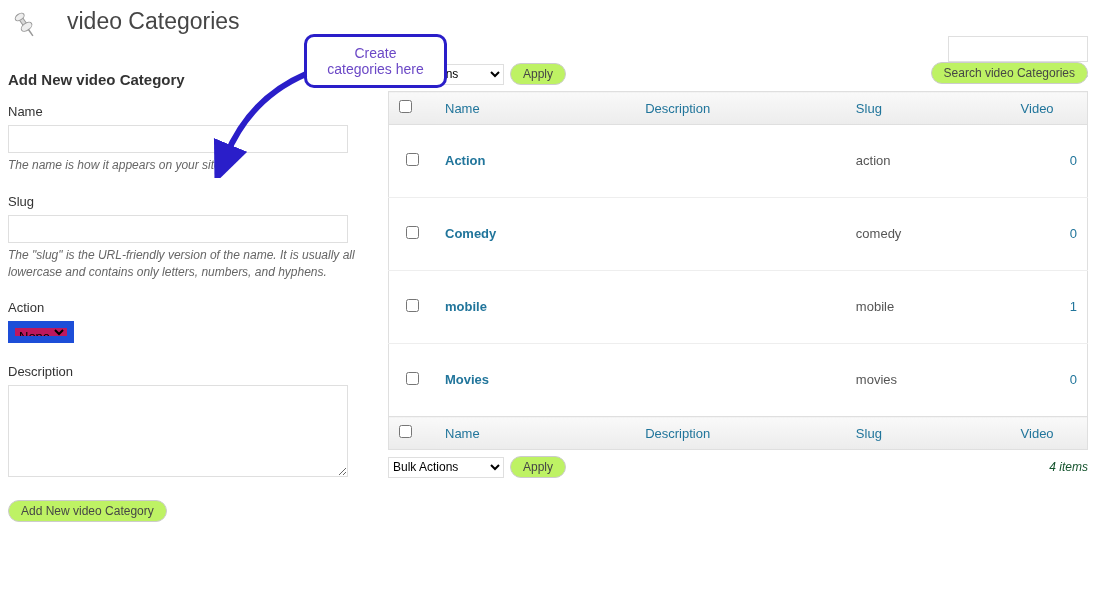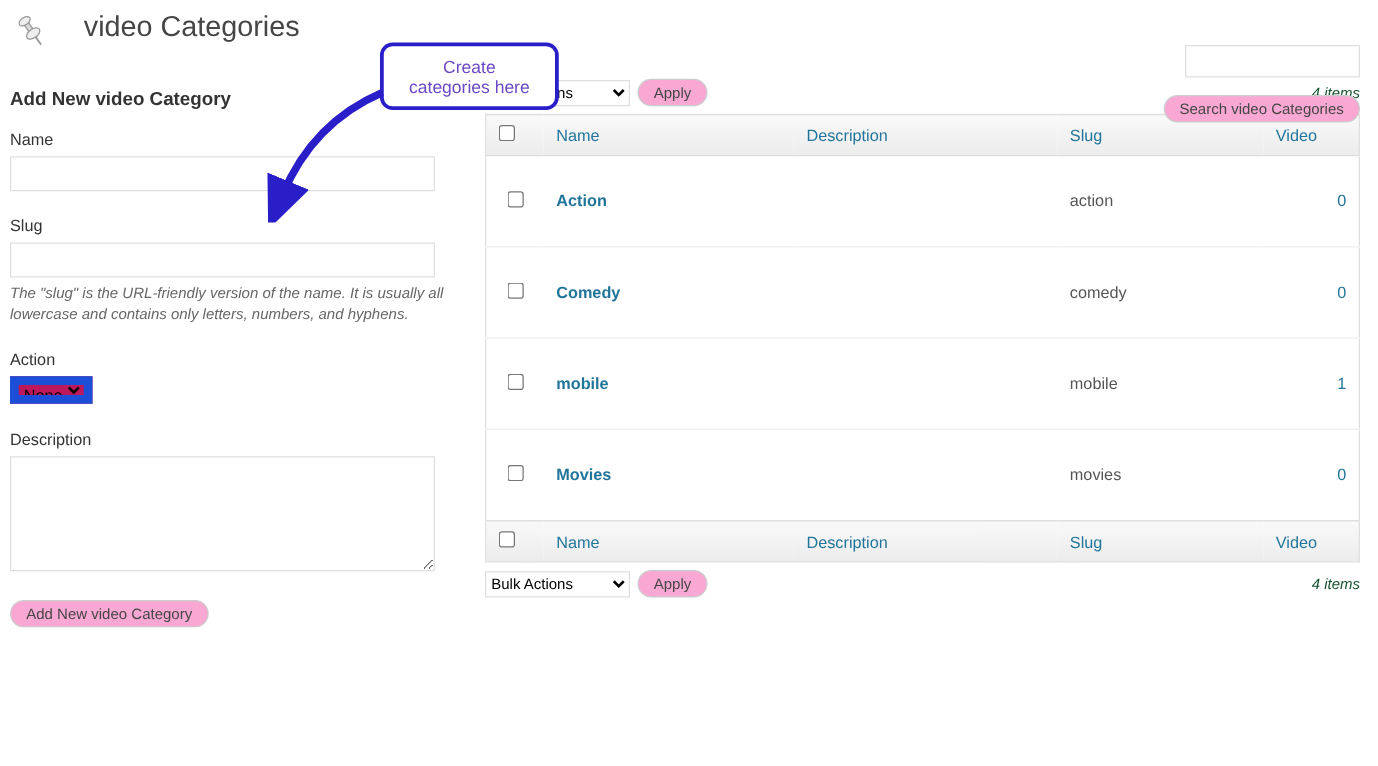--- a/index.html
+++ b/index.html
@@ -10,22 +10,22 @@
 .two-col{display:flex;gap:30px;margin-top:10px}
 .left{width:350px}
 .right{flex:1;padding-right:14px}
 h2{font-size:15px;font-weight:bold;margin:14px 0 16px 0}
 .form-field{margin-bottom:20px}
 .form-field label{display:block;margin-bottom:6px;font-size:13px}
 .form-field input[type=text]{width:330px;height:22px;border:1px solid #dfdfdf;padding:2px 4px;font-size:13px;background:#fff}
 .form-field textarea{width:330px;height:82px;border:1px solid #dfdfdf;padding:4px;font-family:inherit;font-size:13px;resize:both}
 .form-field select{border:7px solid #1d4ed8;background:#be185d;font-size:13px;height:22px;min-width:62px}
 .help{font-style:italic;color:#666;font-size:12px;margin-top:4px;line-height:1.4}
-.button{background:#f9a8d4;border:1px solid #ccc;border-radius:11px;padding:3px 12px;font-size:12px;color:#464646;cursor:pointer}
-.search-row{display:flex;justify-content:flex-end;align-items:flex-start;gap:14px;flex-direction:column;align-items:flex-end;}
+.button{background:#bef264;border:1px solid #ccc;border-radius:11px;padding:3px 12px;font-size:12px;color:#464646;cursor:pointer}
+.search-row{display:flex;justify-content:flex-end;align-items:flex-start;gap:0;flex-direction:column;align-items:flex-end;}
 .search-row input[type=text]{width:130px;height:20px;border:1px solid #dfdfdf;padding:2px 4px}
 .tablenav{display:flex;justify-content:space-between;align-items:center;margin:6px 0}
 .tablenav .actions{display:flex;align-items:center;gap:6px}
 .tablenav select{border:1px solid #dfdfdf;background:#fff;height:21px;min-width:116px;font-size:12px}
 .items-cnt{font-style:italic;color:#14532d;font-size:12px}
 table.wp-list{width:100%;border-collapse:collapse;border:1px solid #dfdfdf;margin-top:4px}
 table.wp-list thead th,table.wp-list tfoot th{background:linear-gradient(#f9f9f9,#ececec);text-align:left;font-weight:400;font-size:13px;padding:8px 10px;border-bottom:1px solid #dfdfdf;border-top:1px solid #dfdfdf}
 table.wp-list th.sortable{color:#21759b}
 table.wp-list td{padding:28px 10px 28px 10px;border-top:1px solid #eee;vertical-align:top;font-size:13px}
 table.wp-list tbody tr:first-child td{border-top:none}
@@ -66,20 +66,21 @@
     <button class="button">Search video Categories</button>
   </div>
 
   <div class="two-col">
     <div class="left">
       <h2>Add New video Category</h2>
 
       <div class="form-field">
         <label>Name</label>
         <input type="text" style="">
+        <div class="help">The name is how it appears on your site.</div>
       </div>
 
       <div class="form-field">
         <label>Slug</label>
         <input type="text" style="">
         <div class="help">The "slug" is the URL-friendly version of the name. It is usually all lowercase and contains only letters, numbers, and hyphens.</div>
       </div>
 
       <div class="form-field">
         <label>Action</label>

